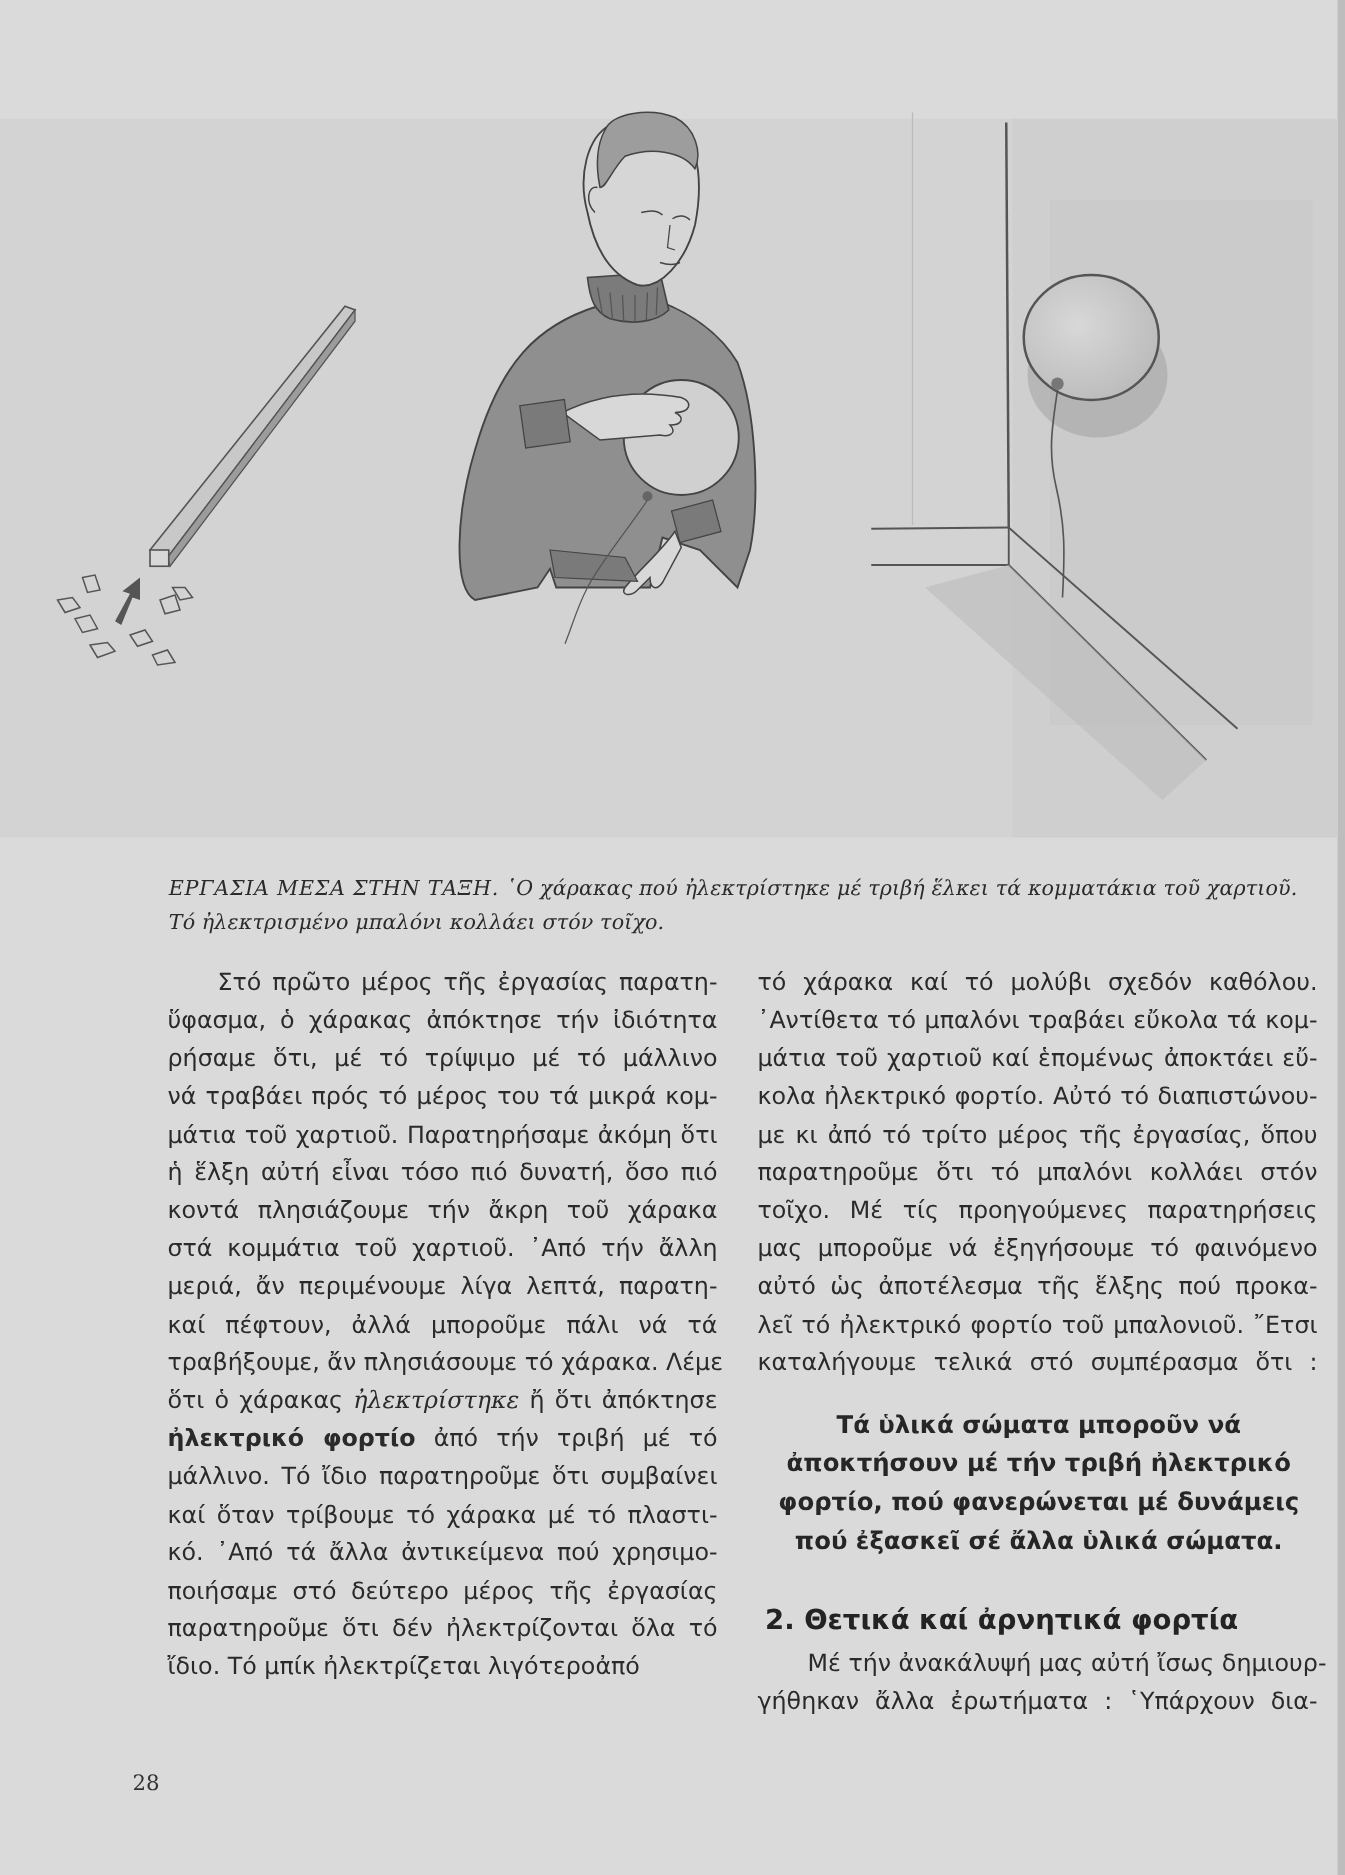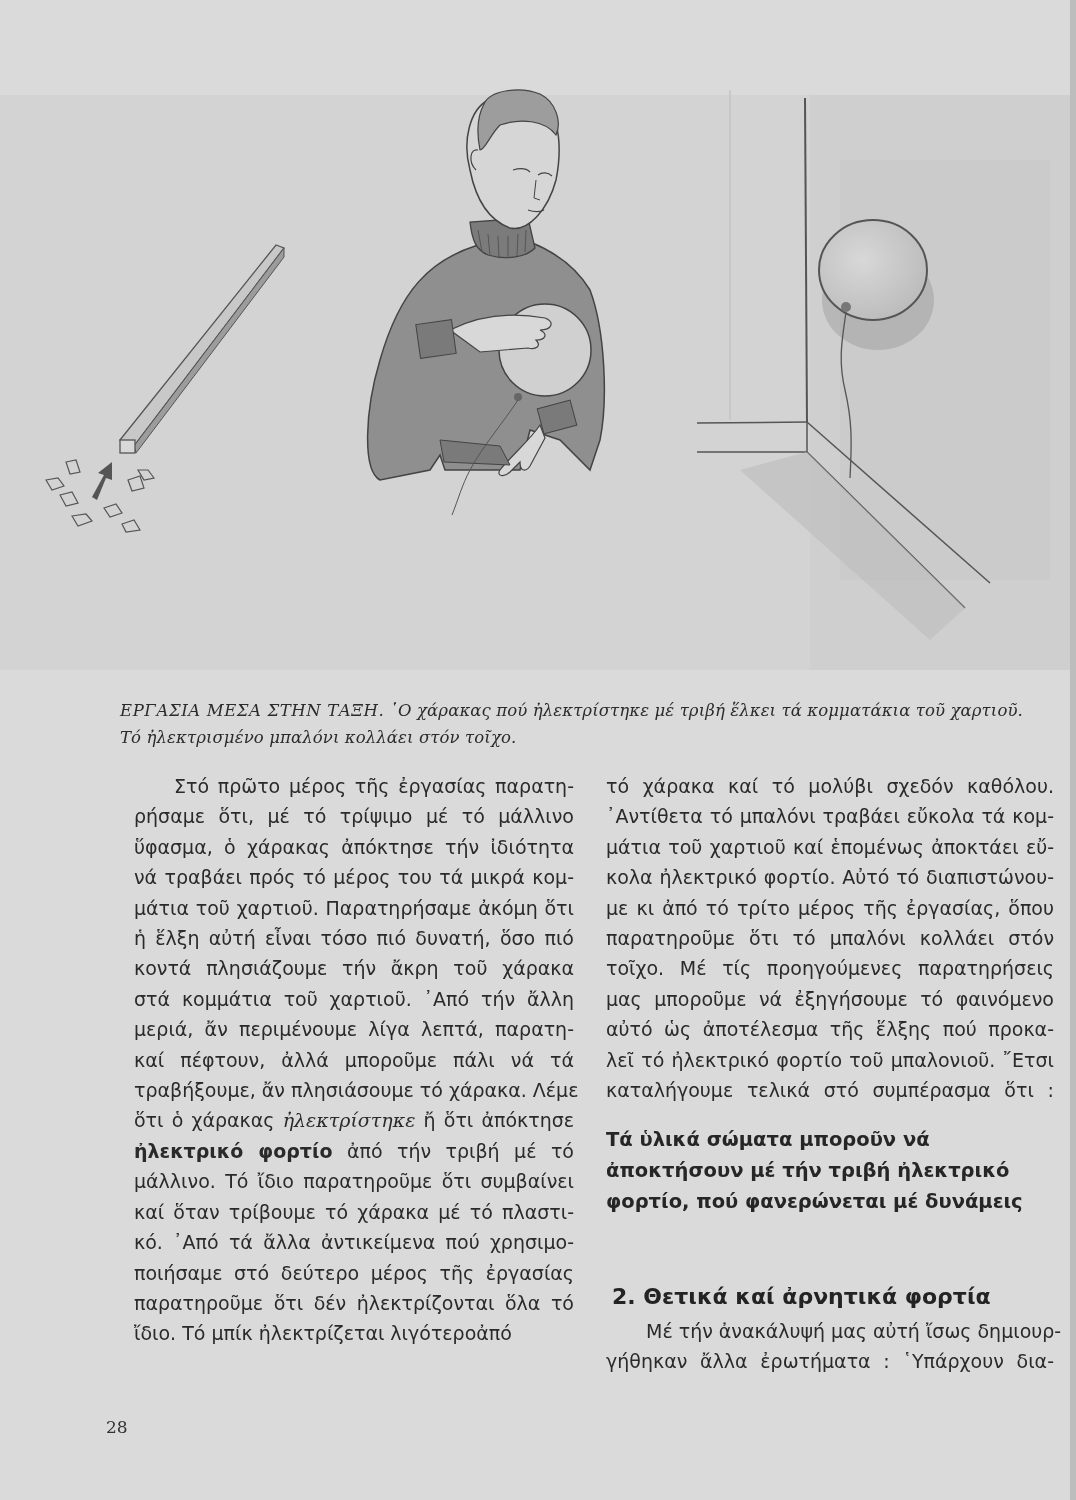--- a/index.html
+++ b/index.html
@@ -13,21 +13,21 @@
   .page-edge {
     position: absolute; right: 0; top: 0; width: 6px; height: 1500px;
     background: #bdbdbd;
   }
   .illustration {
     position: absolute; left: 0; top: 0; width: 1076px; height: 690px;
   }
   .illustration svg { width: 1076px; height: 690px; display: block; }
 
   .caption {
-    position: absolute; left: 120px; top: 697px; width: 920px;
+    position: absolute; left: 135px; top: 697px; width: 920px;
     font-family: "DejaVu Serif", serif; font-style: italic;
     font-size: 16.5px; line-height: 27px; color: #2b2b2b;
     letter-spacing: 0.1px;
   }
   .caption .caption-head { font-style: italic; letter-spacing: 0.6px; }
 
   .col {
     position: absolute; top: 771px;
     font-family: "DejaVu Sans", sans-serif;
     font-size: 19px; line-height: 30.4px; color: #2a2a2a;
@@ -35,21 +35,21 @@
   .col-left { left: 134px; width: 440px; }
   .col-right { left: 606px; width: 448px; }
   .line { display: block; white-space: nowrap; text-align: justify; text-align-last: justify; }
   .line.last { text-align-last: left; }
   .line.indent { padding-left: 40px; }
   .it { font-family: "DejaVu Serif", serif; font-style: italic; }
   .b { font-weight: bold; }
 
   .conclusion {
     position: absolute; left: 606px; top: 1124px; width: 450px;
-    font-weight: bold; font-size: 19.5px; line-height: 31px; color: #262626;
+    font-weight: bold; font-size: 19.5px; line-height: 31px; color: #262626; text-align: center;
   }
   .section-heading {
     position: absolute; left: 612px; top: 1284px;
     font-weight: bold; font-size: 22px; color: #232323;
   }
   .intro {
     position: absolute; left: 606px; top: 1316px; width: 448px;
     font-size: 19px; line-height: 30.4px;
   }
   .page-number {
@@ -164,22 +164,22 @@
 <div class="caption">
   <div>
     <span class="caption-head">ΕΡΓΑΣΙΑ ΜΕΣΑ ΣΤΗΝ ΤΑΞΗ.</span>
     <span>῾Ο χάρακας πού ἠλεκτρίστηκε μέ τριβή ἕλκει τά κομματάκια τοῦ χαρτιοῦ.</span>
   </div>
   <div>Τό ἠλεκτρισμένο μπαλόνι κολλάει στόν τοῖχο.</div>
 </div>
 
 <div class="col col-left">
   <span class="line indent">Στό πρῶτο μέρος τῆς ἐργασίας παρατη-</span>
+  <span class="line">ὕφασμα, ὁ χάρακας ἀπόκτησε τήν ἰδιότητα</span>
   <span class="line">ρήσαμε ὅτι, μέ τό τρίψιμο μέ τό μάλλινο</span>
-  <span class="line">ὕφασμα, ὁ χάρακας ἀπόκτησε τήν ἰδιότητα</span>
   <span class="line">νά τραβάει πρός τό μέρος του τά μικρά κομ-</span>
   <span class="line">μάτια τοῦ χαρτιοῦ. Παρατηρήσαμε ἀκόμη ὅτι</span>
   <span class="line">ἡ ἕλξη αὐτή εἶναι τόσο πιό δυνατή, ὅσο πιό</span>
   <span class="line">κοντά πλησιάζουμε τήν ἄκρη τοῦ χάρακα</span>
   <span class="line">στά κομμάτια τοῦ χαρτιοῦ. ᾿Από τήν ἄλλη</span>
   <span class="line">μεριά, ἄν περιμένουμε λίγα λεπτά, παρατη-</span>
   <span class="line">καί πέφτουν, ἀλλά μποροῦμε πάλι νά τά</span>
   <span class="line">τραβήξουμε, ἄν πλησιάσουμε τό χάρακα. Λέμε</span>
   <span class="line">
     <span>ὅτι ὁ χάρακας</span>
@@ -209,20 +209,21 @@
   <span class="line">μας μποροῦμε νά ἐξηγήσουμε τό φαινόμενο</span>
   <span class="line">αὐτό ὡς ἀποτέλεσμα τῆς ἕλξης πού προκα-</span>
   <span class="line">λεῖ τό ἠλεκτρικό φορτίο τοῦ μπαλονιοῦ. ῎Ετσι</span>
   <span class="line">καταλήγουμε τελικά στό συμπέρασμα ὅτι :</span>
 </div>
 
 <div class="conclusion">
   <div>Τά ὑλικά σώματα μποροῦν νά</div>
   <div>ἀποκτήσουν μέ τήν τριβή ἠλεκτρικό</div>
   <div>φορτίο, πού φανερώνεται μέ δυνάμεις</div>
+  <div>πού ἐξασκεῖ σέ ἄλλα ὑλικά σώματα.</div>
 </div>
 
 <div class="section-heading">2. Θετικά καί ἀρνητικά φορτία</div>
 
 <div class="intro">
   <span class="line indent">Μέ τήν ἀνακάλυψή μας αὐτή ἴσως δημιουρ-</span>
   <span class="line">γήθηκαν ἄλλα ἐρωτήματα : ῾Υπάρχουν δια-</span>
 </div>
 
 <div class="page-number">28</div>

